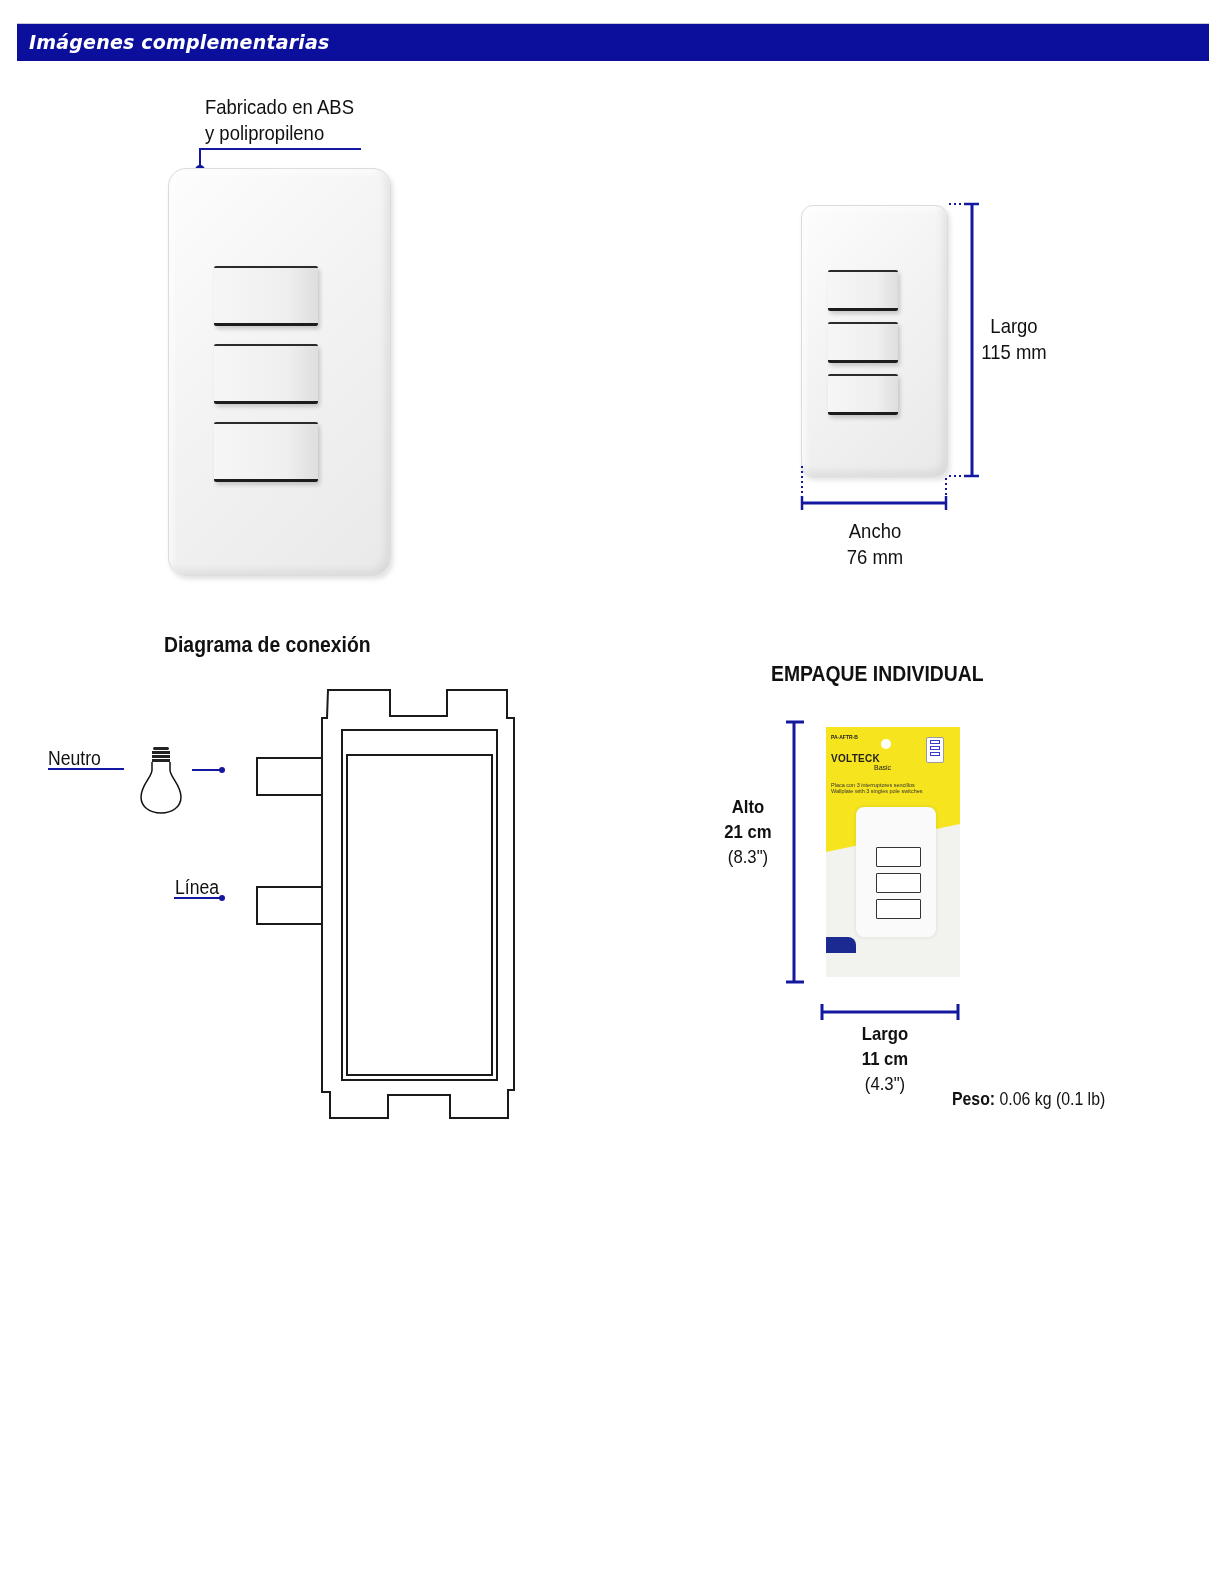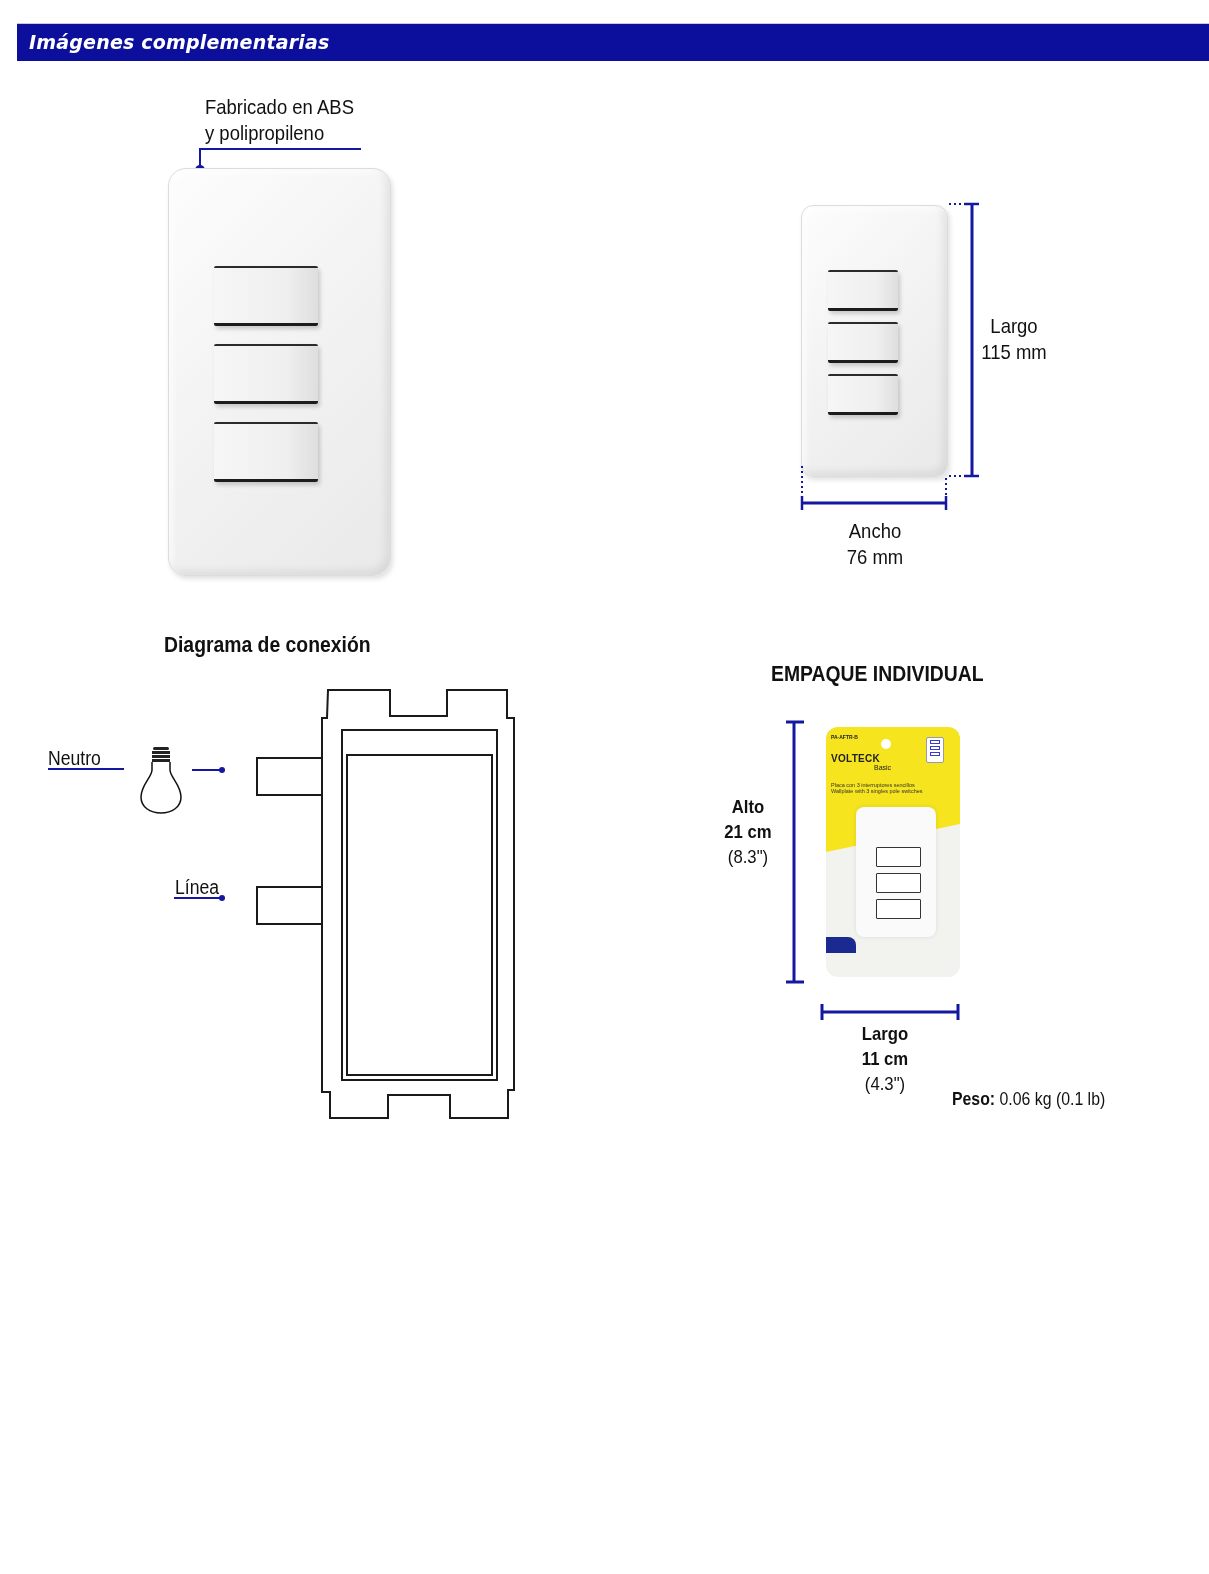--- a/index.html
+++ b/index.html
@@ -35,21 +35,21 @@
   }
   .rocker {
     position: absolute; background: linear-gradient(90deg, #f6f6f6 0%, #efefef 70%, #dedede 100%);
     border-top: 2px solid #2b2b2b; border-bottom: 3px solid #1c1c1c; border-radius: 2px;
     box-shadow: 2px 3px 4px rgba(0,0,0,0.18);
   }
 
   
   .package {
     position: absolute; left: 826px; top: 727px; width: 134px; height: 250px;
-    background: #f2f2ee; border-radius: 12px; overflow: hidden;
+    background: #f2f2ee; border-radius: 0; overflow: hidden;
   }
   .pkg-yellow-top { position: absolute; left: 0; top: 0; width: 134px; height: 90px; background: #f5e41e; }
   .pkg-yellow-wedge { position: absolute; left: 0; top: 55px; width: 134px; height: 70px; background: #f5e41e; clip-path: polygon(0 0, 100% 0, 100% 60%, 0 100%); }
   .pkg-hole { position: absolute; left: 55px; top: 12px; width: 10px; height: 10px; border-radius: 50%; background: #fff; }
   .pkg-code { position: absolute; left: 5px; top: 7px; font-size: 5px; font-weight: bold; color: #222; }
   .pkg-brand { position: absolute; left: 5px; top: 26px; font-size: 10px; font-weight: bold; color: #222; letter-spacing: 0.3px; }
   .pkg-sub { position: absolute; left: 48px; top: 37px; font-size: 7px; color: #222; }
   .pkg-desc { position: absolute; left: 5px; top: 55px; font-size: 5.5px; line-height: 6px; color: #333; width: 120px; }
   .pkg-icon-box { position: absolute; left: 100px; top: 10px; width: 18px; height: 26px; background: #fff; border: 1px solid #9a9aa8; border-radius: 2px; }
   .pkg-icon-box i { display: block; width: 10px; height: 4px; border: 1px solid #3a3ad0; margin: 2px auto 0; }

